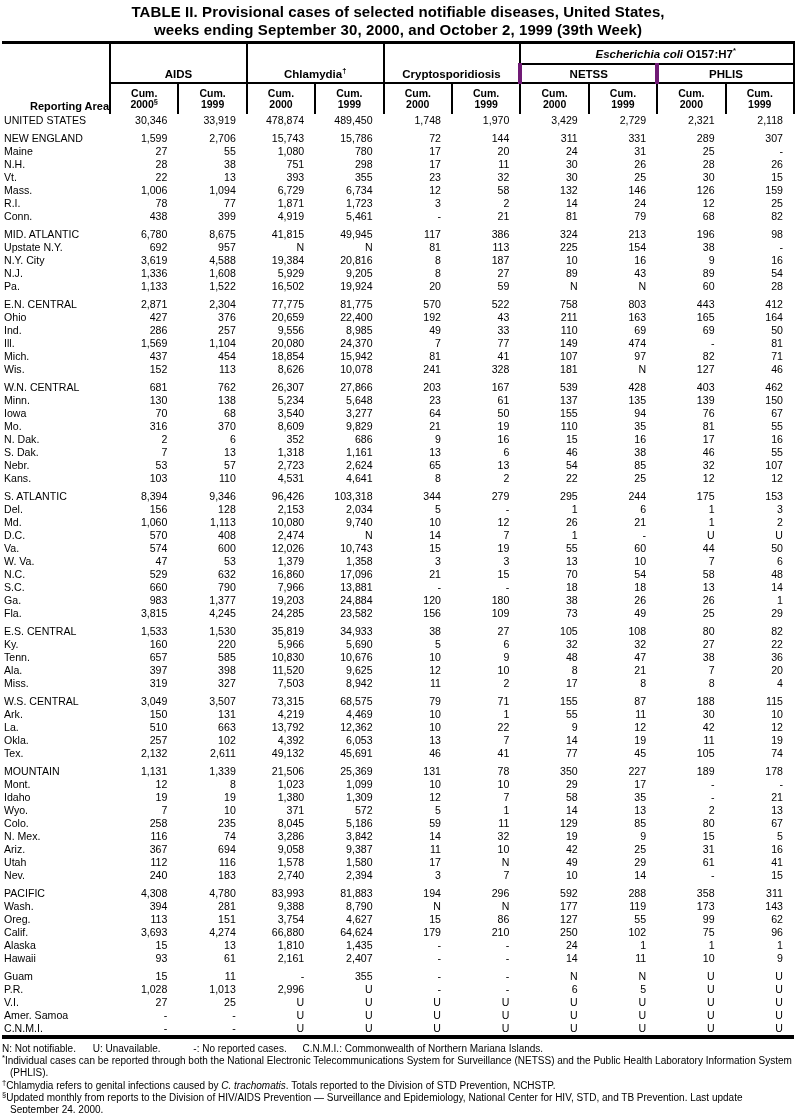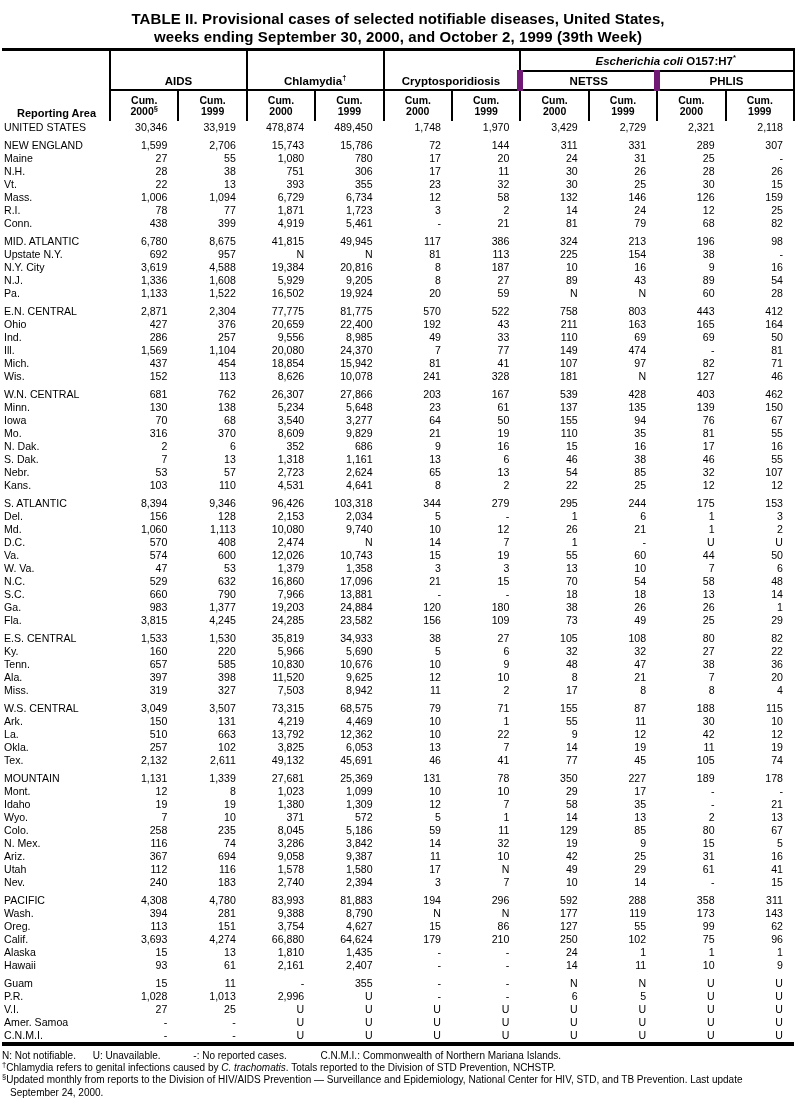--- a/index.html
+++ b/index.html
@@ -1,48 +1,48 @@
 <!DOCTYPE html>
 <html><head>
 <meta charset="utf-8">
 <style>
   html,body{margin:0;padding:0;}
   body{
     width:796px;height:1113px;background:#fff;color:#000;
     font-family:"Liberation Sans",sans-serif;
     -webkit-font-smoothing:antialiased;overflow:hidden;
   }
-  .title{text-align:center;font-weight:bold;font-size:15px;line-height:17.5px;padding-top:10px;letter-spacing:0.1px;}
+  .title{text-align:center;font-weight:bold;font-size:15px;line-height:17.5px;padding-top:3px;letter-spacing:0.1px;}
   table{border-collapse:collapse;table-layout:fixed;width:792px;margin:3px 2px 0 2px;
         border-top:3px solid #000;border-bottom:4px solid #000;}
   col.c-area{width:108px;}
   col.c-num{width:68.4px;}
   thead th{font-weight:bold;padding:0;margin:0;}
-  .th-area{text-align:center;vertical-align:bottom;border-right:2px solid #000;
+  .th-area{text-align:right;vertical-align:bottom;border-right:2px solid #000;
            padding:0 0 2px 2px;font-size:11px;}
   .grp{vertical-align:bottom;border-left:2px solid #000;border-right:2px solid #000;
        border-bottom:2px solid #000;padding-bottom:2px;font-size:11.5px;}
   .ecoli{border-left:2px solid #000;border-right:2px solid #000;border-bottom:2px solid #000;
          font-size:11.5px;vertical-align:middle;height:19px;padding-left:17px;}
   .ecoli .it{font-style:italic;}
-  .sub{border-left:6px solid #701a75;border-right:2px solid #000;border-bottom:2px solid #000;
+  .sub{border-left:4px solid #701a75;border-right:2px solid #000;border-bottom:2px solid #000;
        font-size:11.5px;vertical-align:middle;height:17px;}
   .cum{border-left:2px solid #000;border-right:2px solid #000;
        font-size:10.5px;line-height:11.5px;height:30px;vertical-align:middle;}
   tbody td{font-size:10.6px;line-height:13px;padding:0;white-space:nowrap;}
   tbody td.area{text-align:left;padding-left:2px;}
   tbody td.num{text-align:right;padding-right:11px;}
   tbody tr.gap td{padding-top:5px;}
   sup{font-size:7.5px;vertical-align:super;line-height:0;}
   .fns{margin:4px 2px 0 2px;font-size:10px;line-height:12.2px;}
   .legend span{display:inline-block;}
   .legend .l1{margin-left:0;}
   .legend .l2{margin-left:14px;}
   .legend .l3{margin-left:30px;}
-  .legend .l4{margin-left:31px;}
+  .legend .l4{margin-left:13px;}
   .fn{padding-left:8px;text-indent:-8px;}
   .fn .it{font-style:italic;}
 </style>
 </head>
 <body>
 
 <div class="title">
   <div>TABLE II. Provisional cases of selected notifiable diseases, United States,</div>
   <div>weeks ending September 30, 2000, and October 2, 1999 (39th Week)</div>
 </div>
@@ -124,21 +124,21 @@
         <td class="num">24</td>
         <td class="num">31</td>
         <td class="num">25</td>
         <td class="num">-</td>
       </tr>
       <tr>
         <td class="area">N.H.</td>
         <td class="num">28</td>
         <td class="num">38</td>
         <td class="num">751</td>
-        <td class="num">306</td>
+        <td class="num">298</td>
         <td class="num">17</td>
         <td class="num">11</td>
         <td class="num">30</td>
         <td class="num">26</td>
         <td class="num">28</td>
         <td class="num">26</td>
       </tr>
       <tr>
         <td class="area">Vt.</td>
         <td class="num">22</td>
@@ -669,21 +669,21 @@
         <td class="num">22</td>
         <td class="num">9</td>
         <td class="num">12</td>
         <td class="num">42</td>
         <td class="num">12</td>
       </tr>
       <tr>
         <td class="area">Okla.</td>
         <td class="num">257</td>
         <td class="num">102</td>
-        <td class="num">3,825</td>
+        <td class="num">4,392</td>
         <td class="num">6,053</td>
         <td class="num">13</td>
         <td class="num">7</td>
         <td class="num">14</td>
         <td class="num">19</td>
         <td class="num">11</td>
         <td class="num">19</td>
       </tr>
       <tr>
         <td class="area">Tex.</td>
@@ -695,21 +695,21 @@
         <td class="num">41</td>
         <td class="num">77</td>
         <td class="num">45</td>
         <td class="num">105</td>
         <td class="num">74</td>
       </tr>
       <tr class="gap">
         <td class="area">MOUNTAIN</td>
         <td class="num">1,131</td>
         <td class="num">1,339</td>
-        <td class="num">27,681</td>
+        <td class="num">21,506</td>
         <td class="num">25,369</td>
         <td class="num">131</td>
         <td class="num">78</td>
         <td class="num">350</td>
         <td class="num">227</td>
         <td class="num">189</td>
         <td class="num">178</td>
       </tr>
       <tr>
         <td class="area">Mont.</td>
@@ -961,15 +961,16 @@
     </tbody>
 </table>
 
 <div class="fns">
   <div class="legend">
     <span class="l1">N: Not notifiable.</span>
     <span class="l2">U: Unavailable.</span>
     <span class="l3">-: No reported cases.</span>
     <span class="l4">C.N.M.I.: Commonwealth of Northern Mariana Islands.</span>
   </div>
+  <div class="fn"><sup>*</sup><span>Individual cases can be reported through both the National Electronic Telecommunications System for Surveillance (NETSS) and the Public Health Laboratory Information System (PHLIS).</span></div>
   <div class="fn"><sup>†</sup><span>Chlamydia refers to genital infections caused by </span><span class="it">C. trachomatis</span><span>. Totals reported to the Division of STD Prevention, NCHSTP.</span></div>
   <div class="fn"><sup>§</sup><span>Updated monthly from reports to the Division of HIV/AIDS Prevention — Surveillance and Epidemiology, National Center for HIV, STD, and TB Prevention. Last update September 24, 2000.</span></div>
 </div>
 
 </body></html>

